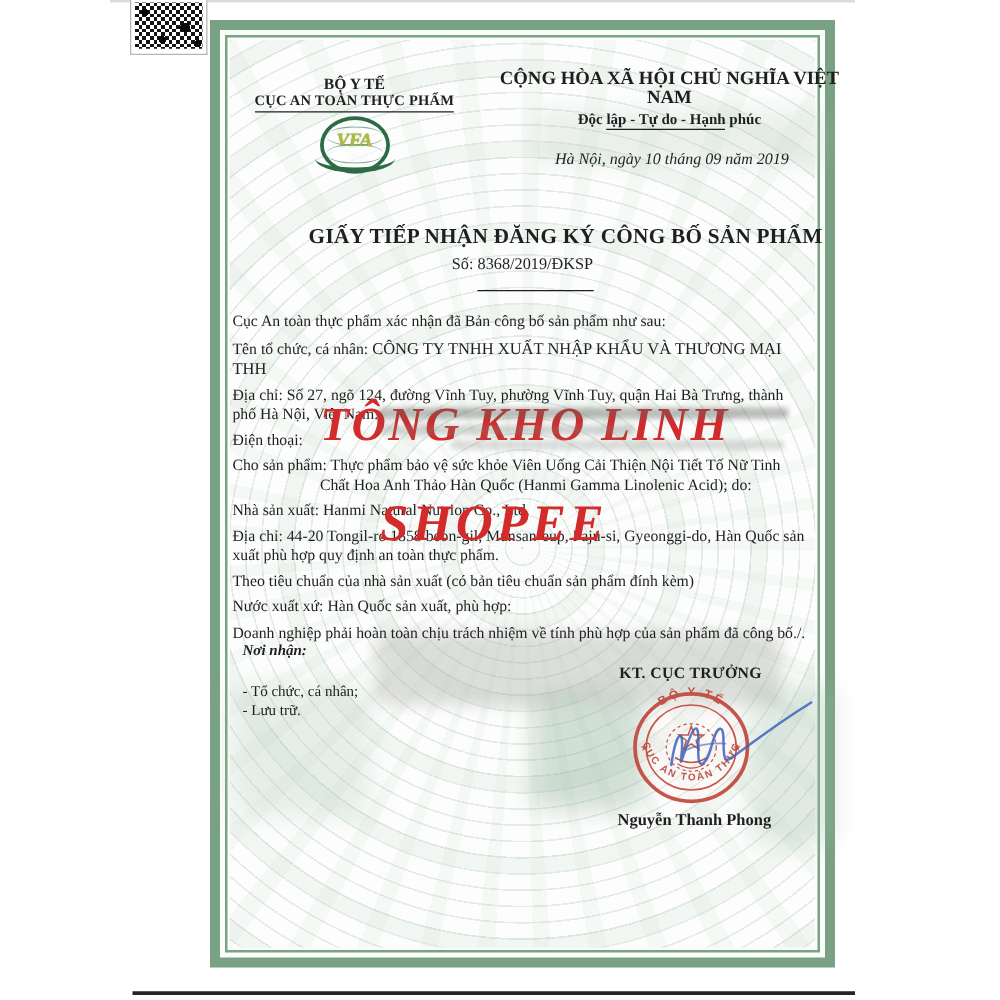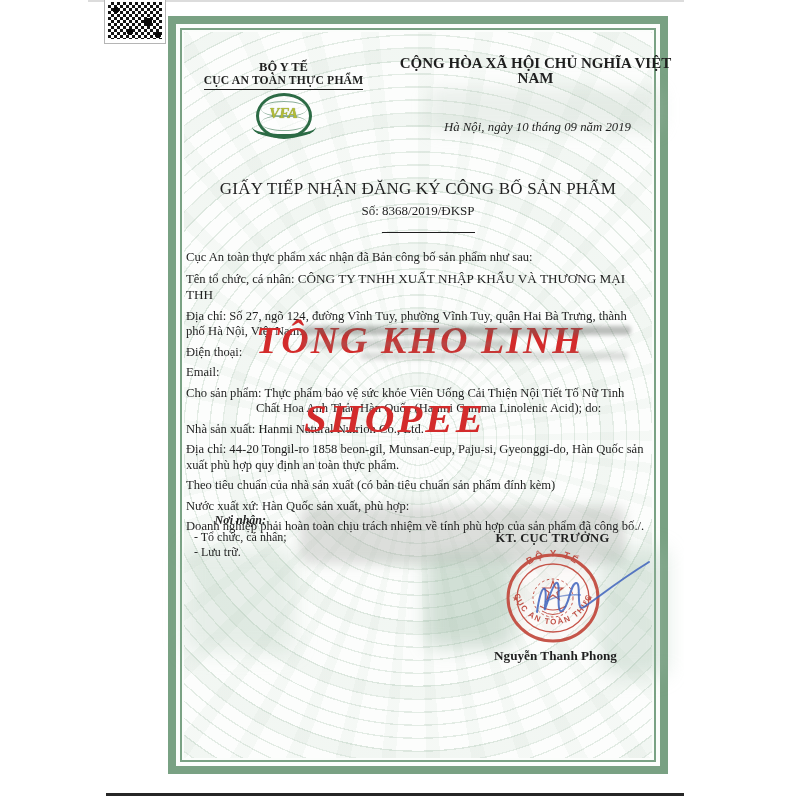--- a/index.html
+++ b/index.html
@@ -65,38 +65,38 @@
   #vfa-logo .swoosh{position:absolute;left:-4px;right:-4px;bottom:1px;height:18px;
     border-bottom:4px solid #2c6b45;border-radius:50%;}
 
   #header-right{left:398px;top:56px;width:275px;text-align:center;line-height:15px;}
   #header-right .l1{font-weight:bold;font-size:15px;}
   #header-right .motto{font-size:12px;font-weight:bold;margin-top:2px;}
   #header-right .motto .u{border-bottom:1.3px solid #1f1f1f;padding-bottom:1px;}
   #date-line{left:420px;top:120px;width:235px;text-align:center;font-style:italic;font-size:12.8px;}
 
   
-  #doc-title{left:178px;top:179px;width:480px;text-align:center;font-weight:normal;font-size:17px;letter-spacing:.2px;}
+  #doc-title{left:178px;top:179px;width:480px;text-align:right;font-weight:bold;font-size:17px;letter-spacing:.2px;}
   #doc-number{left:178px;top:203px;width:480px;text-align:center;font-size:13px;}
   #doc-number .u{border-bottom:1.2px solid #1f1f1f;padding-bottom:14px;}
 
   
   #body-text{left:186px;top:250px;width:462px;font-size:12.6px;line-height:15.5px;}
   #body-text p{margin:0 0 5px 0;}
   #body-text .org-value{font-size:13.2px;}
   #body-text .hang{padding-left:70px;text-indent:-70px;}
 
   
   .watermark{color:#d32b2b;font-style:italic;font-weight:bold;white-space:nowrap;}
   #watermark-1{left:256px;top:318px;font-size:38px;letter-spacing:2px;}
   #watermark-2{left:304px;top:394px;font-size:41px;letter-spacing:3px;}
 
   
   #recipients{left:194px;top:513px;font-size:12px;line-height:15px;}
-  #recipients .t{font-weight:bold;font-style:italic;margin-bottom:2px;text-align:center;}
+  #recipients .t{font-weight:bold;font-style:italic;margin-bottom:18px;}
   #kt-title{left:470px;top:531px;width:165px;text-align:center;font-weight:bold;font-size:12.6px;letter-spacing:.3px;}
   #stamp{left:500px;top:548px;width:106px;height:100px;opacity:.92;}
   #signature{left:515px;top:550px;width:140px;height:80px;}
   #signer-name{left:478px;top:648px;width:155px;text-align:center;font-weight:bold;font-size:13.2px;}
 
   #ma-ho-so{left:136px;top:777px;font-family:"Liberation Sans",sans-serif;font-size:14.5px;letter-spacing:.4px;color:#0369a1;margin-top:40px;}
 </style>
 </head>
 <body>
 
@@ -130,32 +130,32 @@
       <div class="ring"></div>
       <div class="lat lat1"></div>
       <div class="lat lat2"></div>
       <div class="vfa-text">VFA</div>
       <div class="swoosh"></div>
     </div>
   </div>
 
   <div class="abs" id="header-right">
     <div class="l1">CỘNG HÒA XÃ HỘI CHỦ NGHĨA VIỆT NAM</div>
+    <div class="motto"><span>Độc </span><span class="u">lập - Tự do - Hạnh</span><span> phúc</span></div>
   </div>
   <div class="abs" id="date-line">Hà Nội, ngày 10 tháng 09 năm 2019</div>
 
   <div class="abs" id="doc-title">GIẤY TIẾP NHẬN ĐĂNG KÝ CÔNG BỐ SẢN PHẨM</div>
   <div class="abs" id="doc-number"><span>Số: </span><span class="u">8368/2019/ĐKSP</span></div>
 
   <div class="abs" id="body-text">
     <p>Cục An toàn thực phẩm xác nhận đã Bản công bố sản phẩm như sau:</p>
     <p><span>Tên tổ chức, cá nhân: </span><span class="org-value">CÔNG TY TNHH XUẤT NHẬP KHẨU VÀ THƯƠNG MẠI THH</span></p>
     <p>Địa chỉ: Số 27, ngõ 124, đường Vĩnh Tuy, phường Vĩnh Tuy, quận Hai Bà Trưng, thành phố Hà Nội, Việt Nam.</p>
     <p>Điện thoại:</p>
-    <p>Email:</p>
     <p class="hang">Cho sản phẩm: Thực phẩm bảo vệ sức khỏe Viên Uống Cải Thiện Nội Tiết Tố Nữ Tinh Chất Hoa Anh Thảo Hàn Quốc (Hanmi Gamma Linolenic Acid); do:</p>
     <p>Nhà sản xuất: Hanmi Natural Nutrion Co., Ltd.</p>
     <p>Địa chỉ: 44-20 Tongil-ro 1858 beon-gil, Munsan-eup, Paju-si, Gyeonggi-do, Hàn Quốc  sản xuất phù hợp quy định an toàn thực phẩm.</p>
     <p>Theo tiêu chuẩn của nhà sản xuất (có bản tiêu chuẩn sản phẩm đính kèm)</p>
     <p>Nước xuất xứ: Hàn Quốc sản xuất, phù hợp:</p>
     <p>Doanh nghiệp phải hoàn toàn chịu trách nhiệm về tính phù hợp của sản phẩm đã công bố./.</p>
   </div>
 
   <div class="abs watermark" id="watermark-1">TÔNG KHO LINH</div>
   <div class="abs watermark" id="watermark-2">SHOPEE</div>

